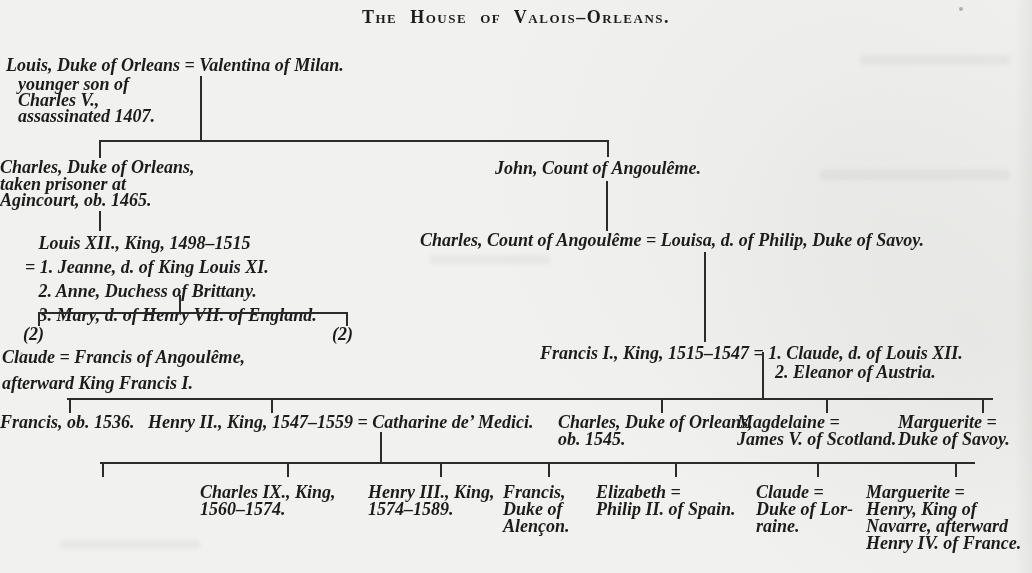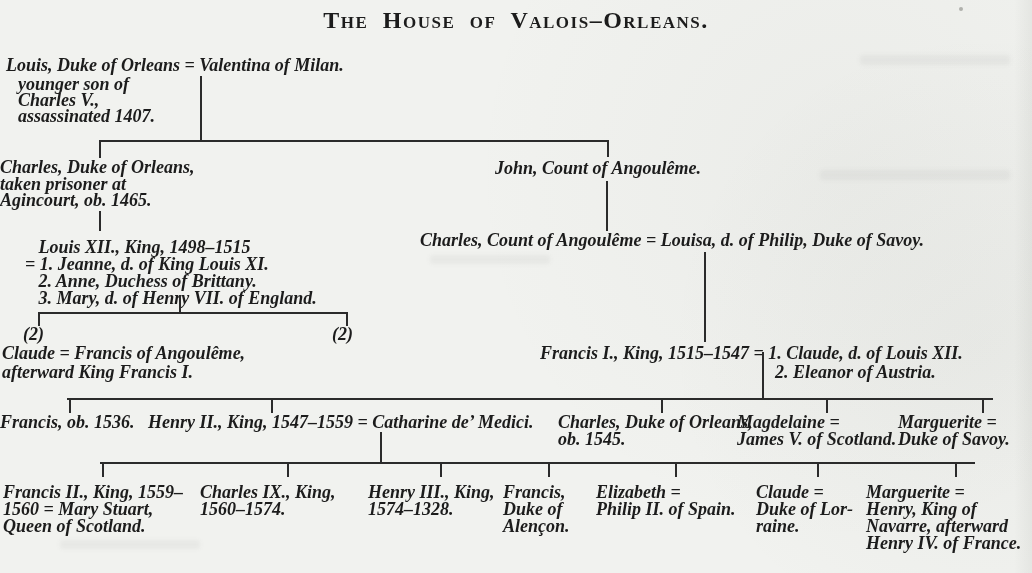--- a/index.html
+++ b/index.html
@@ -13,35 +13,35 @@
       linear-gradient(to left, rgba(90,95,85,0.07), rgba(0,0,0,0) 18px);
     font-family:"Liberation Serif", serif;
     color:#1c1c1c;
     overflow:hidden;
   }
   .title{
     position:absolute;left:0;top:7;width:1032px;
     text-align:center;
     font-variant:small-caps;
     font-weight:bold;
-    font-size:24px;
+    font-size:18px;
     letter-spacing:1.5px;
     word-spacing:7px;
     top:7px;
   }
   .node{
     position:absolute;
     font-weight:bold;
     font-size:18px;
     line-height:17px;
     white-space:pre-line;
     font-style:italic;
   }
   .center{}
-  .pre{white-space:pre;line-height:17px;margin-top:8px;}
+  .pre{white-space:pre;line-height:24px;}
   .hline,.vline{position:absolute;background:#2b2b2b;}
   .hline{height:2px;}
   .vline{width:2px;}
   .speck{position:absolute;background:#8f8f8a;border-radius:50%;}
   .smudge{position:absolute;background:rgba(60,62,55,0.05);filter:blur(2px);border-radius:3px;}
 </style>
 </head>
 <body>
 
 <div id="page">
@@ -72,21 +72,21 @@
    3. Mary, d. of Henry VII. of England.</div>
   <div class="node center" style="left:420px;top:232px;width:600px;">Charles, Count of Angoulême = Louisa, d. of Philip, Duke of Savoy.</div>
 
   <div class="vline" style="left:179px;top:295px;height:18px;"></div>
   <div class="hline" style="left:38px;top:312px;width:310px;"></div>
   <div class="vline" style="left:38px;top:314px;height:12px;"></div>
   <div class="vline" style="left:346px;top:314px;height:12px;"></div>
   <div class="vline" style="left:704px;top:252px;height:90px;"></div>
 
   <div class="node center" style="left:23px;top:326px;width:30px;">(2)</div>
-  <div class="node center" style="left:2px;top:344px;width:258px;line-height:19px;">Claude = Francis of Angoulême,
+  <div class="node center" style="left:2px;top:344px;width:258px;line-height:26px;">Claude = Francis of Angoulême,
 afterward King Francis I.</div>
   <div class="node center" style="left:332px;top:326px;width:30px;">(2)</div>
   <div class="node" style="left:540px;top:345px;">Francis I., King, 1515–1547 = 1. Claude, d. of Louis XII.</div>
   <div class="node" style="left:775px;top:364px;">2. Eleanor of Austria.</div>
 
   <div class="vline" style="left:762px;top:352px;height:47px;"></div>
   <div class="hline" style="left:67px;top:398px;width:926px;"></div>
   <div class="vline" style="left:69px;top:400px;height:13px;"></div>
   <div class="vline" style="left:271px;top:400px;height:13px;"></div>
   <div class="vline" style="left:661px;top:400px;height:13px;"></div>
@@ -105,27 +105,24 @@
   <div class="vline" style="left:380px;top:432px;height:31px;"></div>
   <div class="hline" style="left:100px;top:462px;width:875px;"></div>
   <div class="vline" style="left:102px;top:464px;height:13px;"></div>
   <div class="vline" style="left:287px;top:464px;height:13px;"></div>
   <div class="vline" style="left:440px;top:464px;height:13px;"></div>
   <div class="vline" style="left:548px;top:464px;height:13px;"></div>
   <div class="vline" style="left:675px;top:464px;height:13px;"></div>
   <div class="vline" style="left:817px;top:464px;height:13px;"></div>
   <div class="vline" style="left:955px;top:464px;height:13px;"></div>
 
-  <div class="node center" style="left:3px;top:484px;width:200px;">Francis II., King, 1559–
-1560 = Mary Stuart,
-Queen of Scotland.</div>
   <div class="node center" style="left:200px;top:484px;width:172px;">Charles IX., King,
 1560–1574.</div>
   <div class="node center" style="left:368px;top:484px;width:146px;">Henry III., King,
-1574–1328.</div>
+1574–1589.</div>
   <div class="node center" style="left:503px;top:484px;width:92px;">Francis,
 Duke of
 Alençon.</div>
   <div class="node center" style="left:596px;top:484px;width:156px;">Elizabeth =
 Philip II. of Spain.</div>
   <div class="node center" style="left:756px;top:484px;width:108px;">Claude =
 Duke of Lor-
 raine.</div>
   <div class="node center" style="left:866px;top:484px;width:172px;">Marguerite =
 Henry, King of

